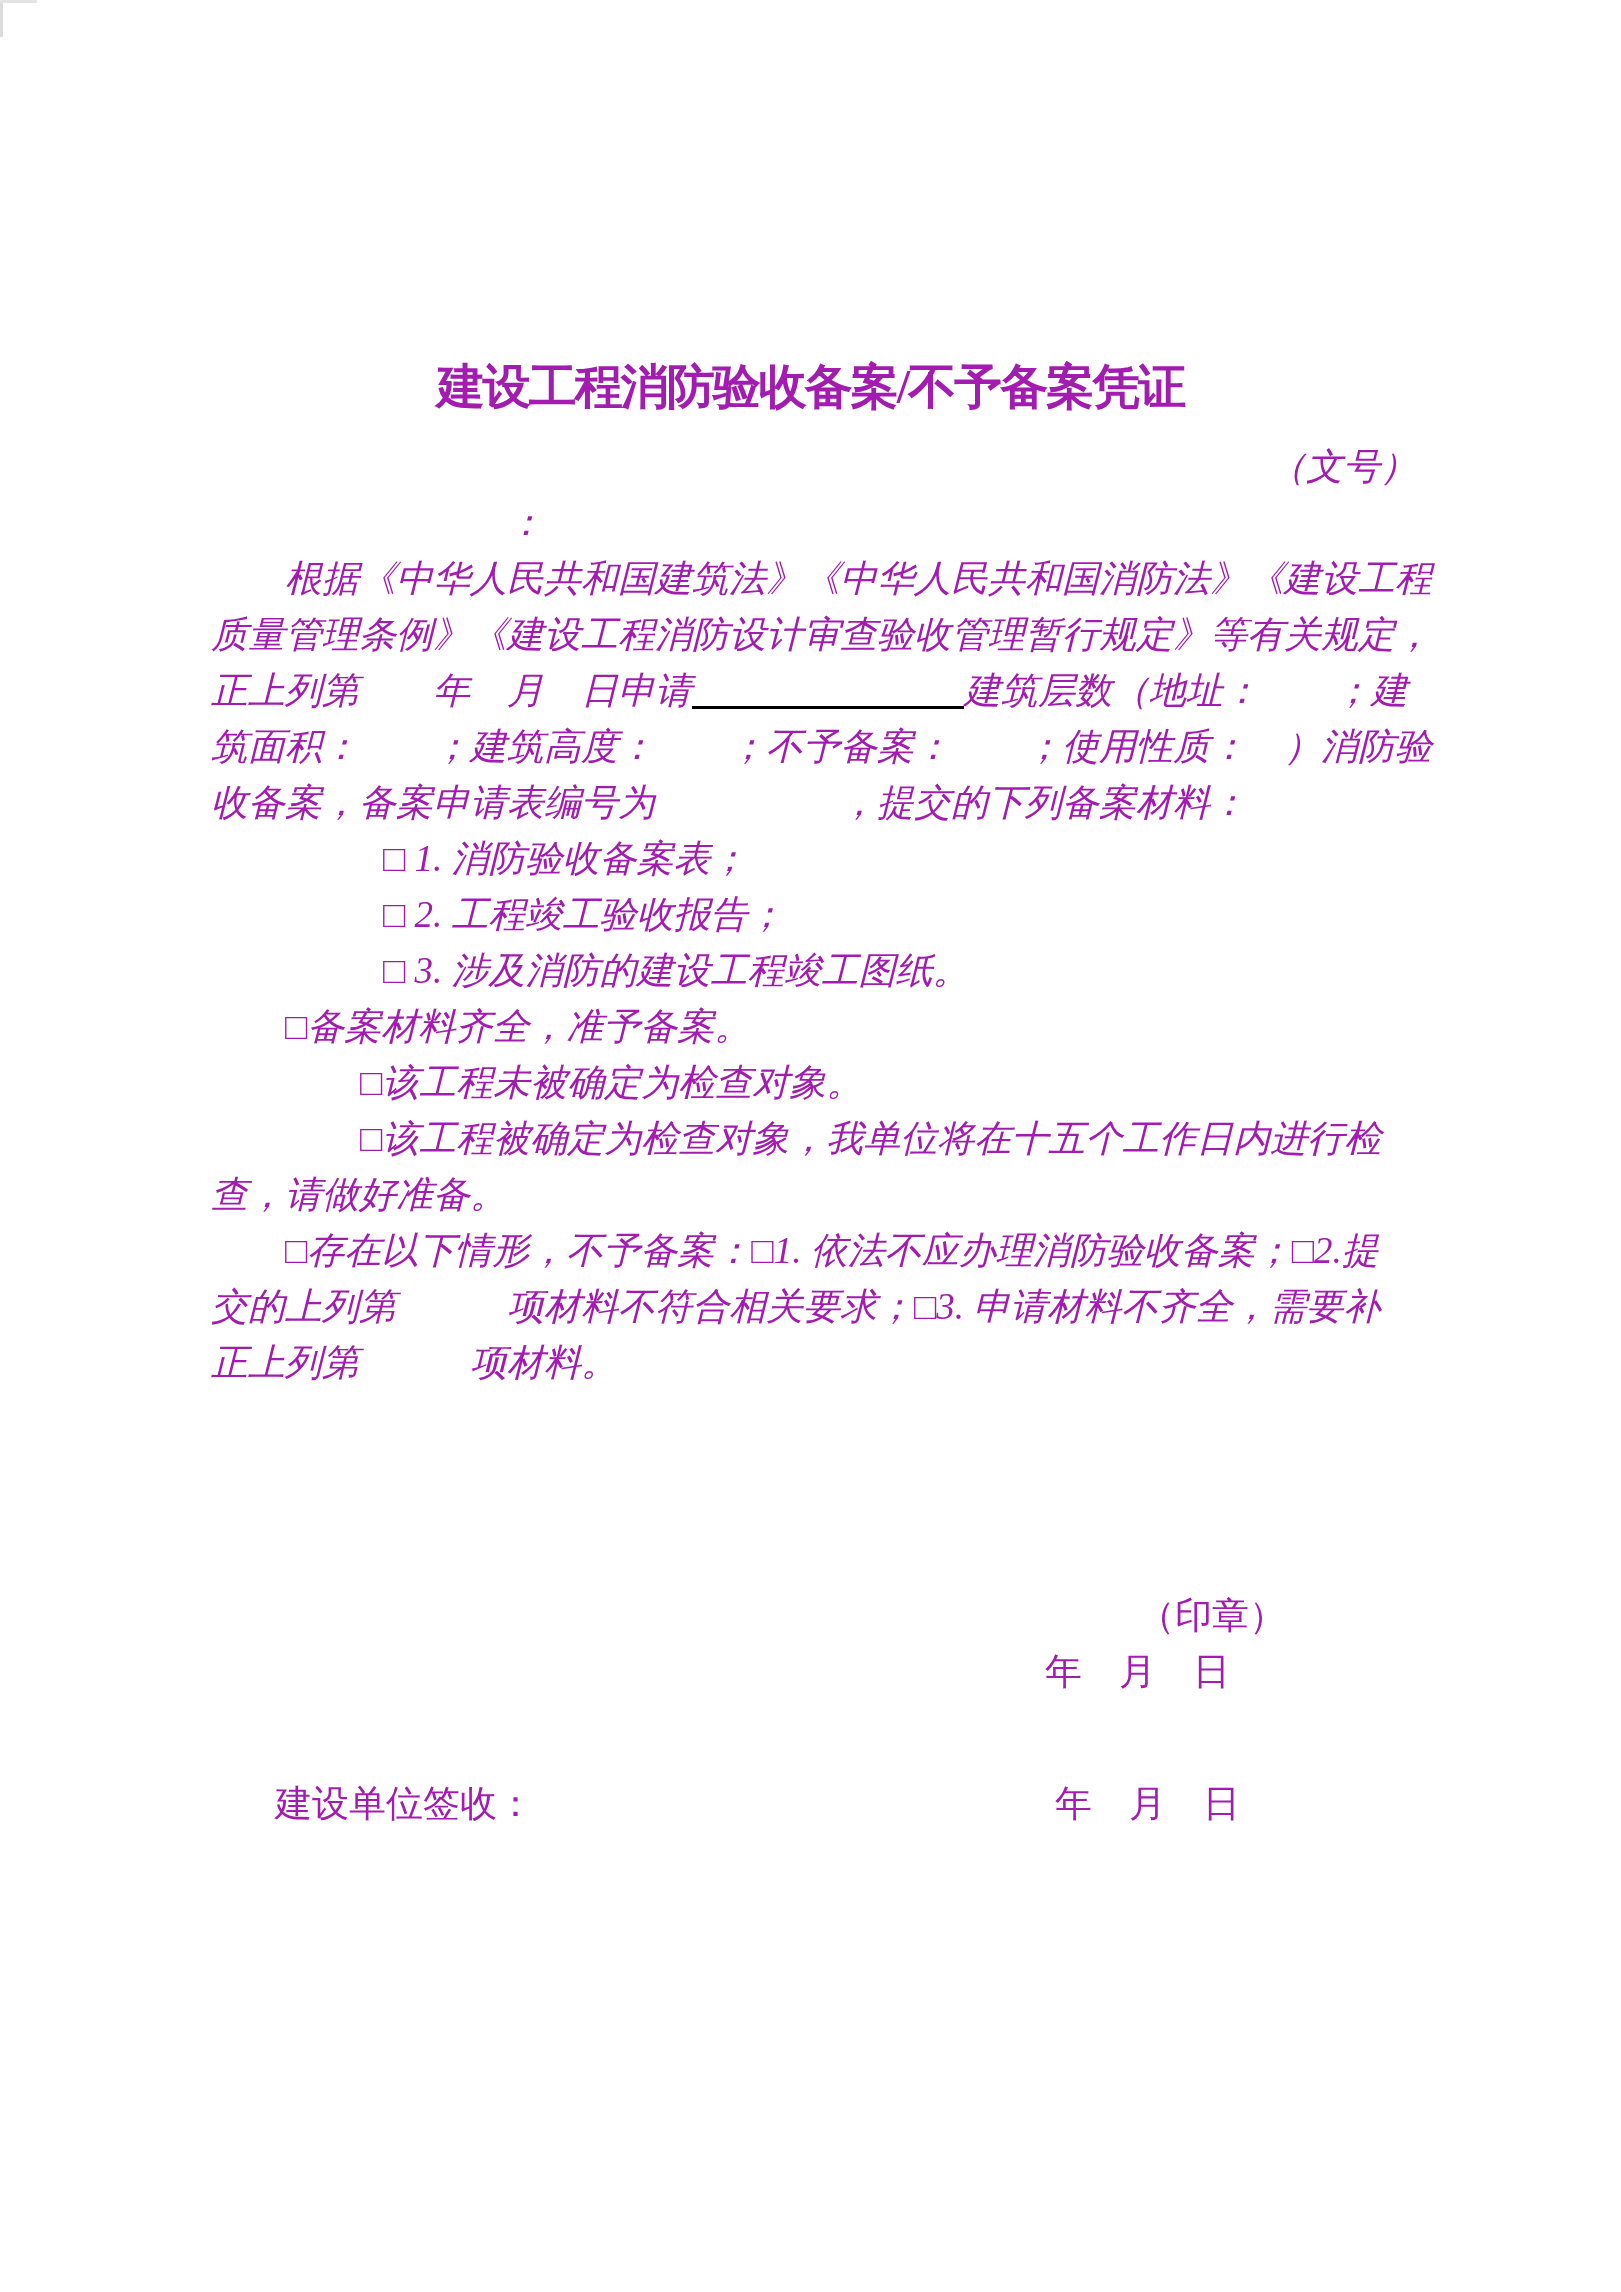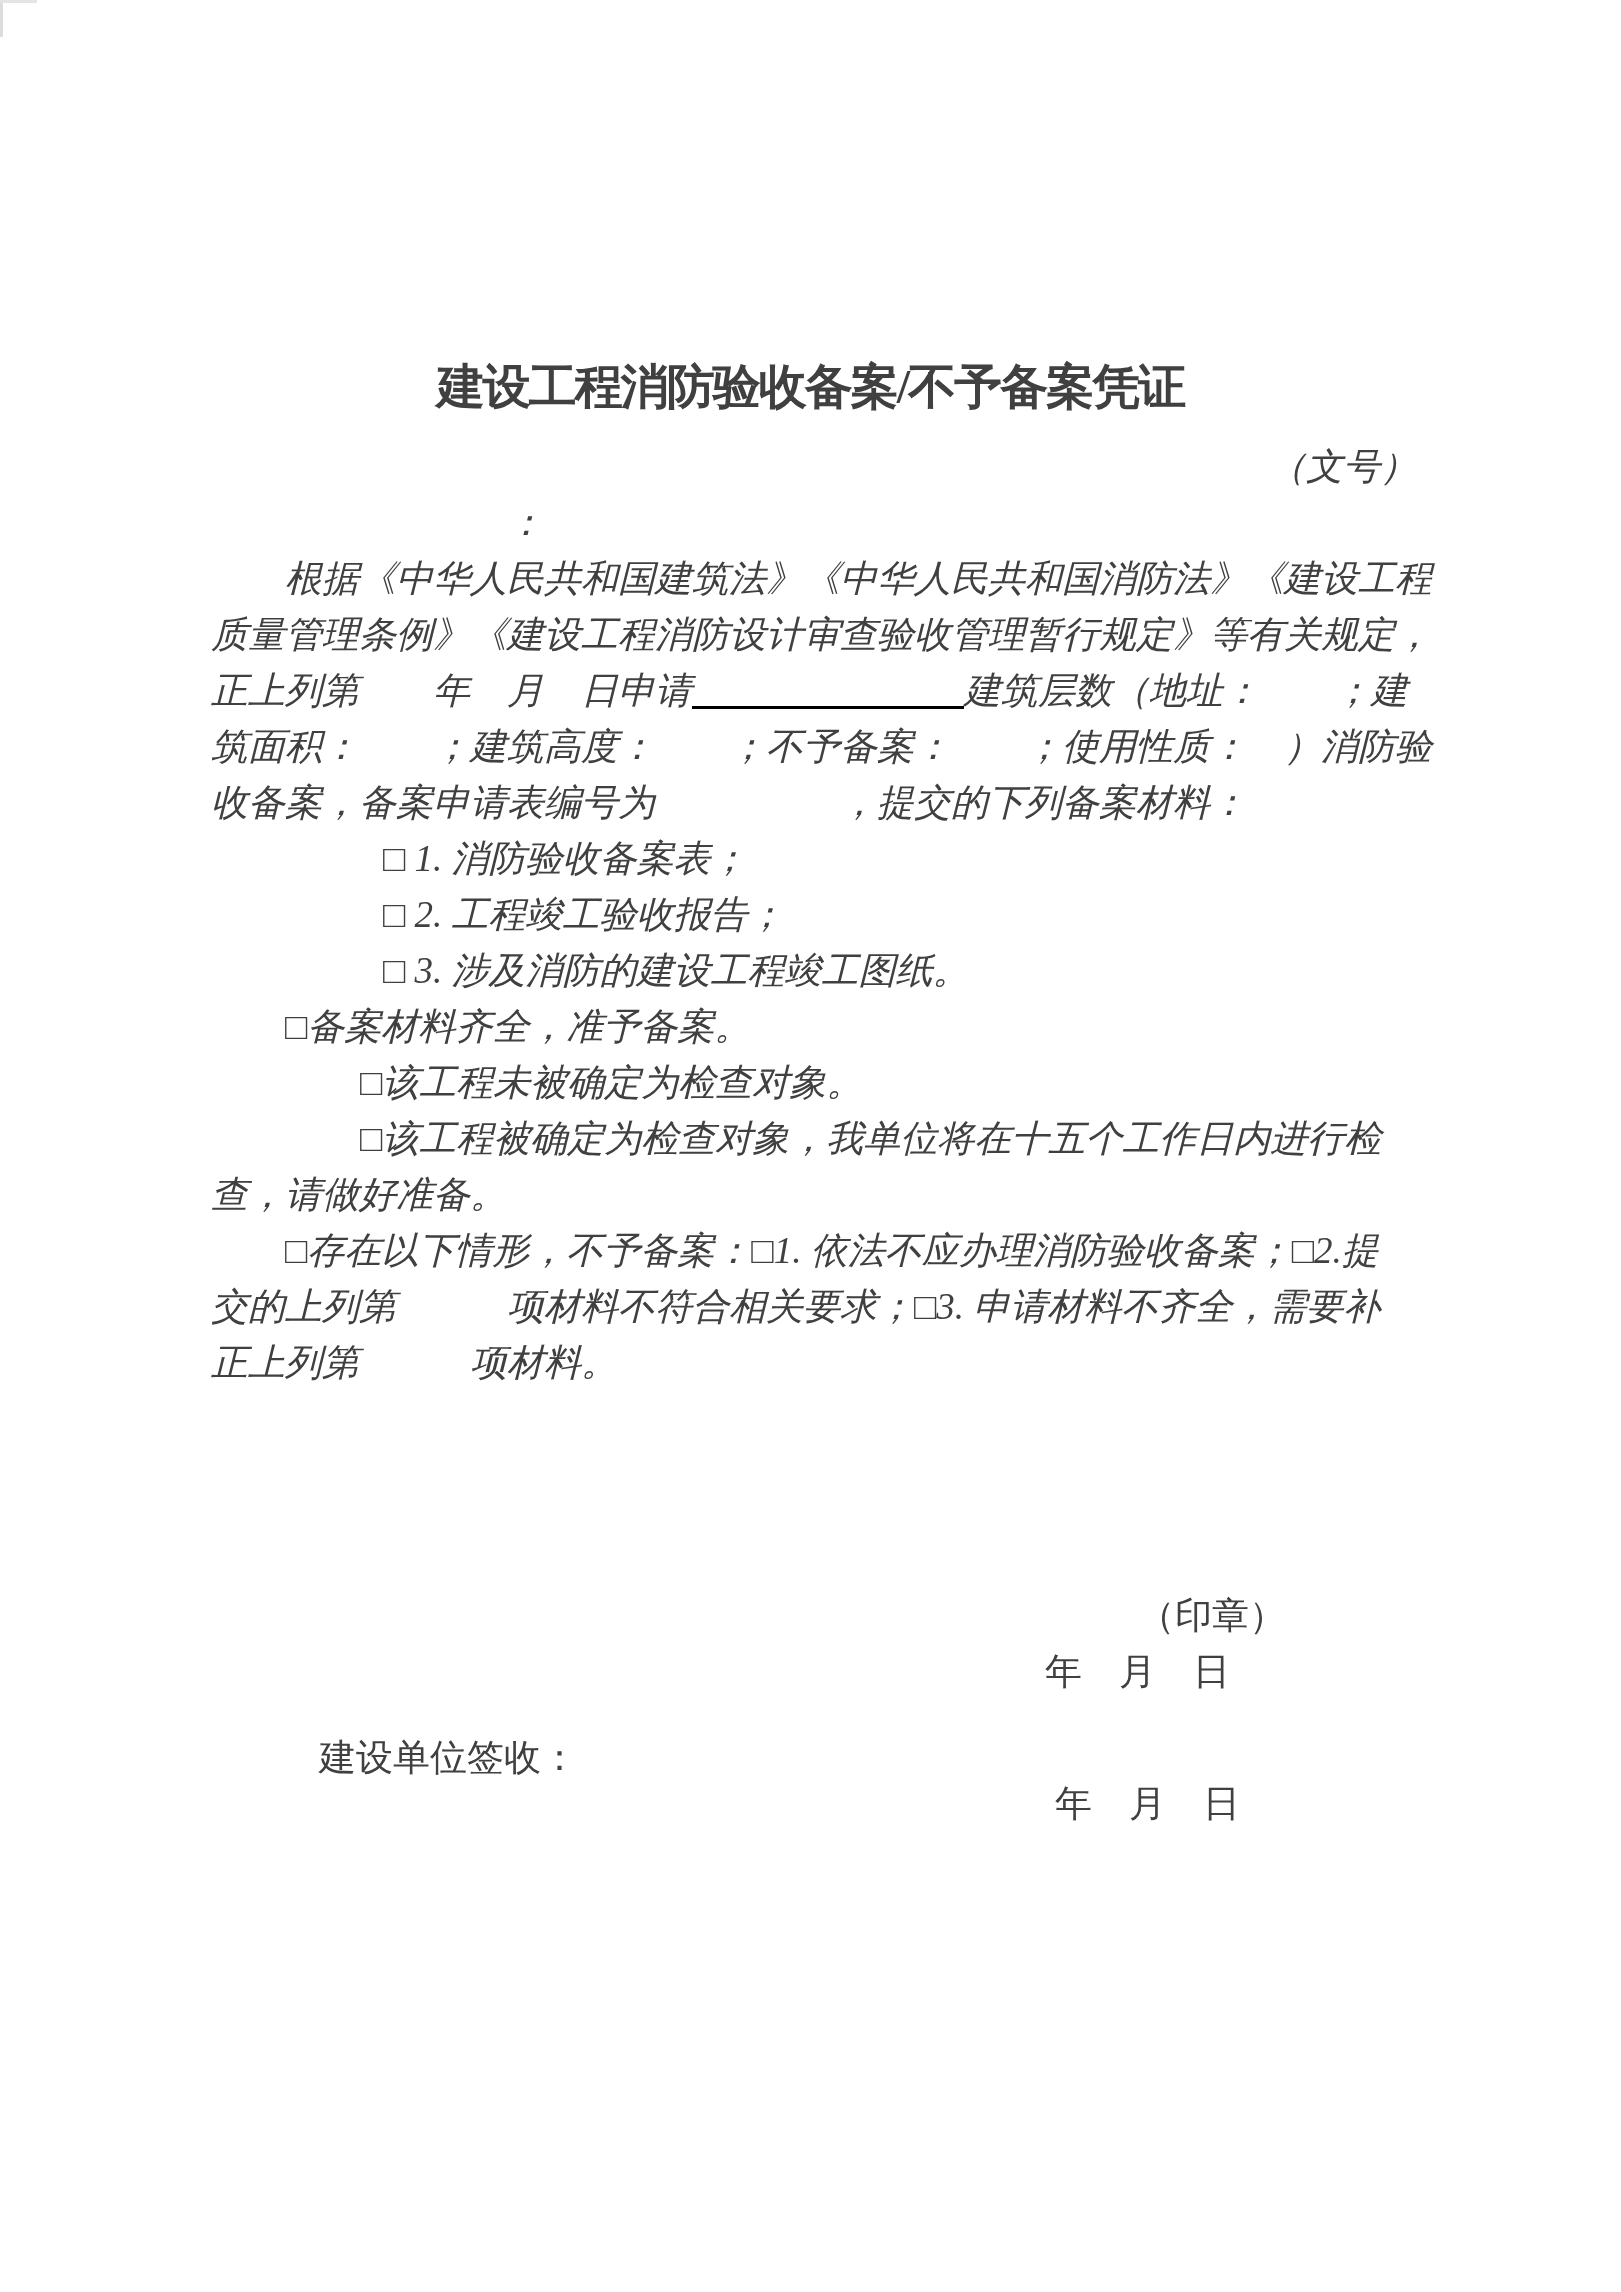--- a/index.html
+++ b/index.html
@@ -1,21 +1,21 @@
 <!DOCTYPE html>
 <html><head>
 <meta charset="utf-8">
 <style>
   html, body { margin: 0; padding: 0; background: #ffffff; }
   .page {
     position: relative;
     width: 1621px;
     height: 2138px;
     background: #ffffff;
-    color: #404040;
+    color: #a21caf;
     font-family: "Liberation Serif", "DejaVu Serif", serif;
     overflow: hidden;
   }
   
   .scan-edge-v { position: absolute; left: 0; top: 0; width: 2.9px; height: 37px; background: #dcdcdc; }
   .scan-edge-h { position: absolute; left: 0; top: 0; width: 37px; height: 2.9px; background: #e4e4e4; }
 
   .title {
     position: absolute;
     top: 355px; left: 0; width: 100%;
@@ -53,21 +53,21 @@
   }
 
   .abs {
     position: absolute;
     font-size: 37px;
     line-height: 1.1;
     white-space: pre;
   }
   .stamp-label { left: 1118px; top: 1596px; margin-left: 20px; }
   .issue-date  { left: 1045px; top: 1652px; }
-  .sign-label  { left: 275px;  top: 1738px; margin-left: 44px; }
+  .sign-label  { left: 275px;  top: 1784px; }
   .sign-date   { left: 1055px; top: 1784px; }
   .note        { left: 284px;  top: 1994px; }
 </style>
 </head>
 <body>
 
 <div class="page">
   <div class="scan-edge-v"></div>
   <div class="scan-edge-h"></div>
 

